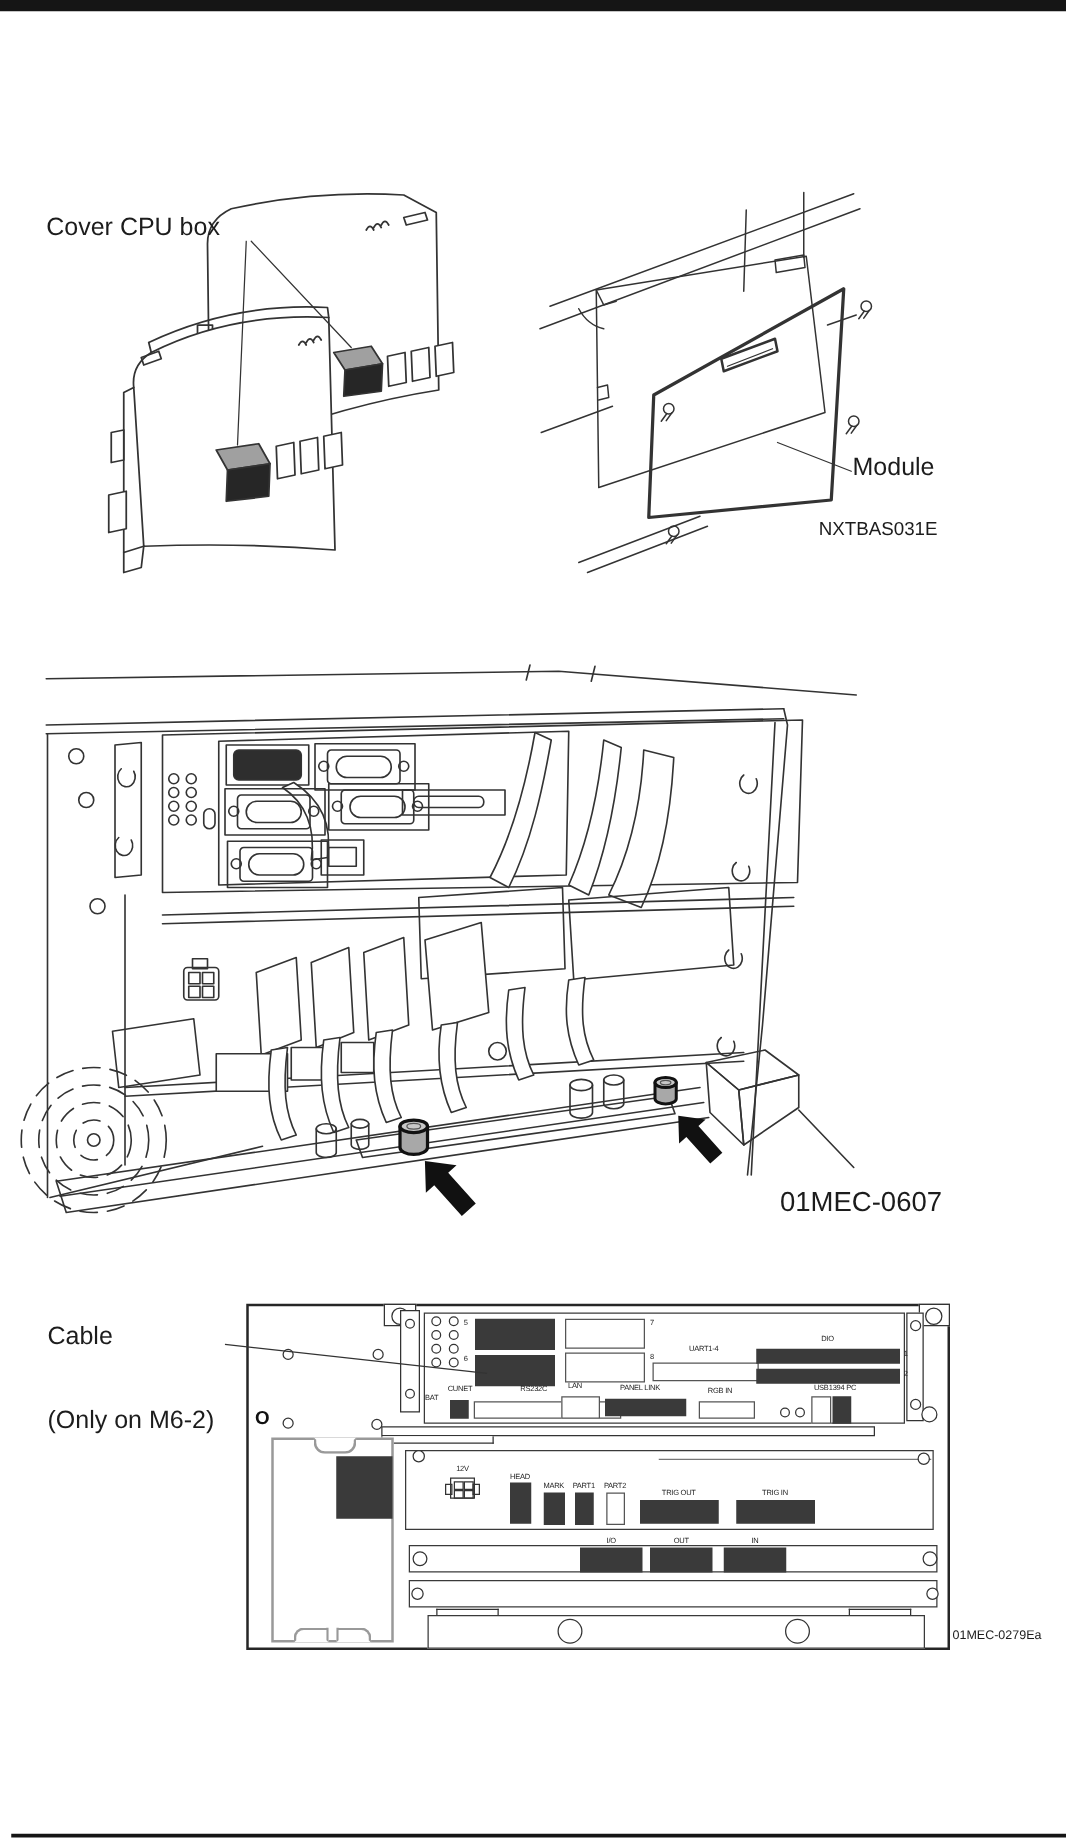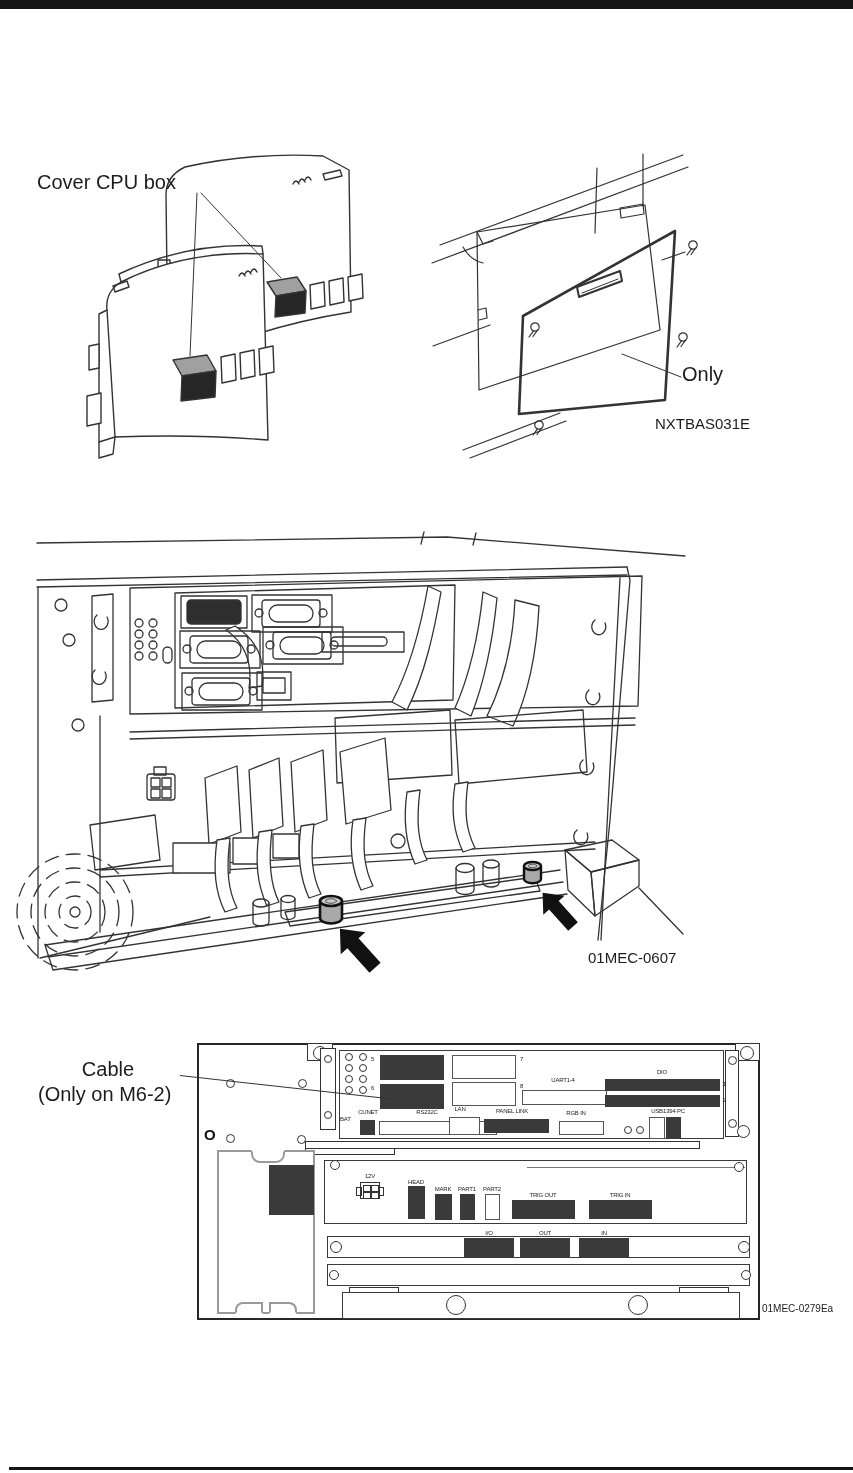--- a/index.html
+++ b/index.html
@@ -107,21 +107,21 @@
           <path d="M 152,143 L 188,129" stroke-width="1"></path>
         </g>
       </g>
       <use href="#screw-glyph" transform="translate(263,95)"></use>
       <use href="#screw-glyph" transform="translate(105,177)"></use>
       <use href="#screw-glyph" transform="translate(253,187)"></use>
       <use href="#screw-glyph" transform="translate(109,275)"></use>
       <path d="M 192,204 L 251,227" stroke-width="1"></path>
     </g>
   </svg>
-  <div class="fig-label" style="left:682px;top:363px">Only</div>
+  <div class="fig-label" style="left:682px;top:363px">Module</div>
   <div class="fig-id" style="left:655px;top:415px">NXTBAS031E</div>
 
   <svg style="left:35px;top:520px" width="790" height="450" viewBox="0 0 790 450">
     <defs>
       <g id="dsub-glyph">
         <rect x="-8" y="-3" width="80" height="37"></rect>
         <rect x="2" y="2" width="58" height="27" rx="3"></rect>
         <rect x="9" y="7" width="44" height="17" rx="8.5"></rect>
         <circle cx="-1" cy="15" r="4"></circle>
         <circle cx="63" cy="15" r="4"></circle>
@@ -256,24 +256,24 @@
       <polygon fill="#111" stroke="none" points="0,-20 11,-7 5,-7 5,15 -5,15 -5,-7 -11,-7" transform="translate(325,431) rotate(-42) scale(1.5)"></polygon>
       <polygon fill="#111" stroke="none" points="0,-20 11,-7 5,-7 5,15 -5,15 -5,-7 -11,-7" transform="translate(525,392) rotate(-42) scale(1.3)"></polygon>
       <g>
         <path d="M 530,330 L 577,320 L 604,340 L 556,352 Z"></path>
         <path d="M 604,340 L 604,366 L 560,396 L 556,352 Z"></path>
         <path d="M 530,330 L 556,352 L 560,396 L 533,370 Z"></path>
         <path d="M 604,368 L 648,414"></path>
       </g>
     </g>
   </svg>
-  <div class="fig-id" style="left:588px;top:949px;font-size:15px">01MEC-0607</div>
-
-  <div class="fig-label" style="left:38px;top:1058px;width:140px;text-align:center">Cable</div>
-  <div class="fig-label" style="left:38px;top:1083px">(Only on M6-2)</div>
+  <div class="fig-id" style="left:624px;top:949px;font-size:22px">01MEC-0607</div>
+
+  <div class="fig-label" style="left:38px;top:1058px;width:140px;text-align:left">Cable</div>
+  <div class="fig-label" style="left:38px;top:1125px">(Only on M6-2)</div>
   <div class="leader" style="left:180px;top:1075px;width:211px;transform:rotate(6.3deg);z-index:5"></div>
 
   <div class="panel">
 
     <div class="tabbox" style="left:108px;top:-2px;width:26px;height:18px">
       <div class="hole" style="left:5px;top:2px;width:14px;height:14px"></div>
     </div>
     <div class="tabbox" style="left:536px;top:-2px;width:25px;height:18px">
       <div class="hole" style="left:4px;top:2px;width:14px;height:14px"></div>
     </div>

